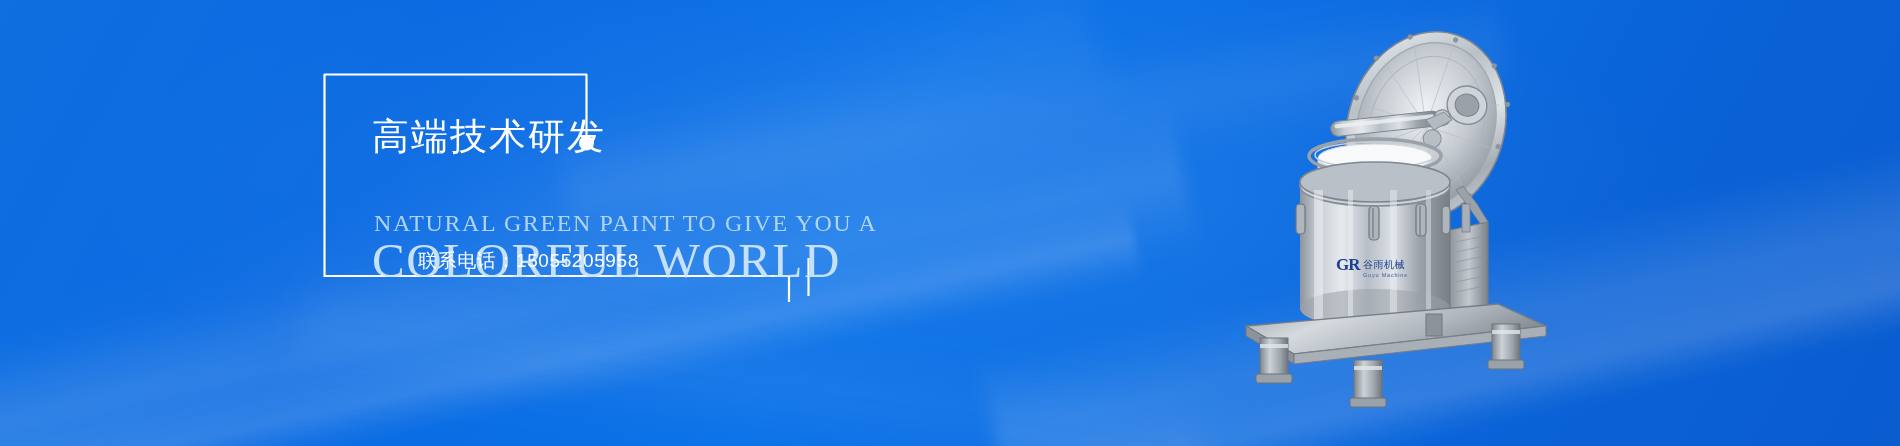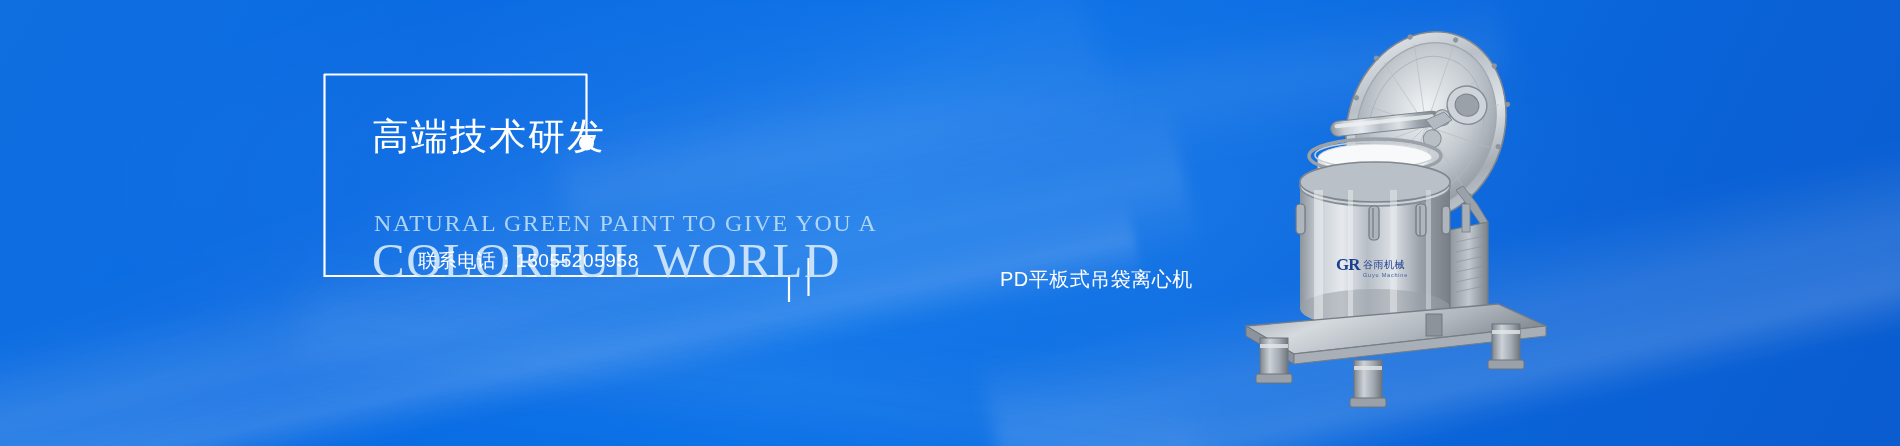--- a/index.html
+++ b/index.html
@@ -181,21 +181,20 @@
     <span>高端技术研发</span>
     <span class="h-gap"></span>
   </div>
 
   <div class="subtitle">NATURAL GREEN PAINT TO GIVE YOU A</div>
 
   <div class="bigline">COLORFUL WORLD</div>
 
   <div class="phone">联系电话：15055205958</div>
 
-  <div class="product-label">PD平板式吊袋离心机</div>
 
   <svg class="machine" viewBox="0 0 360 430">
     <defs>
       <linearGradient id="steelV" x1="0" y1="0" x2="1" y2="0">
         <stop offset="0%" stop-color="#8d949c"></stop>
         <stop offset="12%" stop-color="#c8ced4"></stop>
         <stop offset="28%" stop-color="#e6eaee"></stop>
         <stop offset="45%" stop-color="#b7bec6"></stop>
         <stop offset="62%" stop-color="#dce1e6"></stop>
         <stop offset="80%" stop-color="#9aa1a9"></stop>

